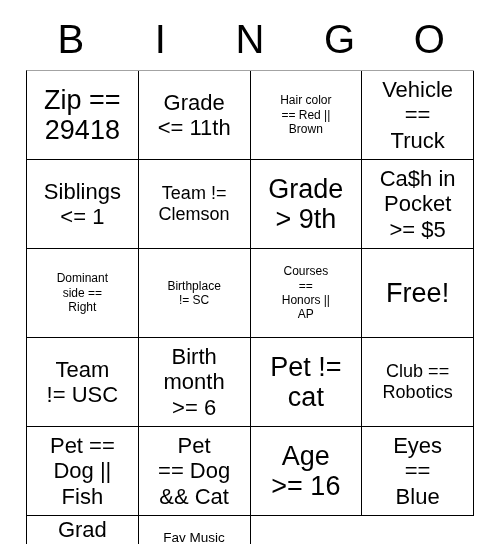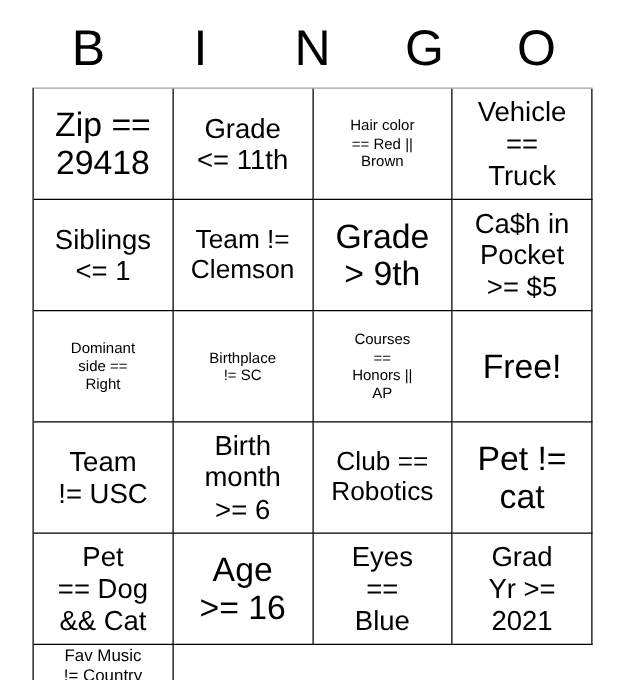--- a/index.html
+++ b/index.html
@@ -61,21 +61,21 @@
   .cell-text {
     display: block;
     width: 100%;
     line-height: 1.13;
     white-space: pre-line;
   }
 
   
   .fs-xl  .cell-text { font-size: 27px; line-height: 1.12; }
   .fs-lg  .cell-text { font-size: 22px; line-height: 1.14; }
-  .fs-md  .cell-text { font-size: 21px; line-height: 1.16; }
+  .fs-md  .cell-text { font-size: 18px; line-height: 1.16; }
   .fs-sm  .cell-text { font-size: 12px; line-height: 1.2; }
   .fs-xs  .cell-text { font-size: 13.5px; line-height: 1.22; }
 </style>
 </head>
 <body>
 
 <div id="bingo-card">
 
   <div id="header-row">
     <div class="header-letter">B</div>
@@ -145,27 +145,32 @@
     <div class="cell fs-lg">
         <span class="cell-text">Team
 != USC</span>
       </div>
     <div class="cell fs-lg">
         <span class="cell-text">Birth
 month
 &gt;= 6</span>
       </div>
 
+    <div class="cell fs-xl">
+        <span class="cell-text">Pet !=
+cat</span>
+      </div>
     <div class="cell fs-md">
         <span class="cell-text">Club ==
 Robotics</span>
       </div>
-    <div class="cell fs-xl">
-        <span class="cell-text">Pet !=
-cat</span>
+    <div class="cell fs-lg">
+        <span class="cell-text">Pet ==
+Dog ||
+Fish</span>
       </div>
     <div class="cell fs-lg">
         <span class="cell-text">Pet
 == Dog
 &amp;&amp; Cat</span>
       </div>
 
     <div class="cell fs-xl">
         <span class="cell-text">Age
 &gt;= 16</span>

